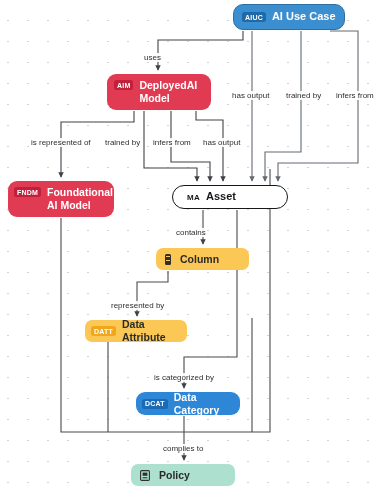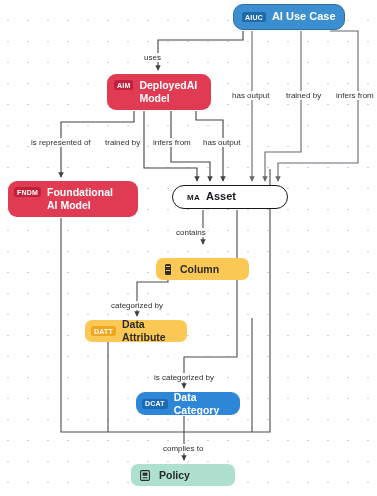--- a/index.html
+++ b/index.html
@@ -72,21 +72,21 @@
     font-size: 10.5px;
     font-weight: bold;
     align-items: flex-start;
     padding-top: 5px;
   }
   .n-deployed .badge { background: #c2203a; color: #ffffff; margin-top: 1px; }
 
   
   .n-foundational {
     left: 8px; top: 181px;
-    width: 130px; height: 36px;
+    width: 106px; height: 36px;
     background: #e03b52;
     border-radius: 9px;
     padding: 0 6px;
     color: #ffffff;
     font-size: 10.5px;
     font-weight: bold;
     align-items: flex-start;
     padding-top: 5px;
   }
   .n-foundational .badge { background: #c2203a; color: #ffffff; margin-top: 1px; }
@@ -113,21 +113,20 @@
   
   .n-column {
     left: 156px; top: 248px;
     width: 93px; height: 22px;
     background: #fcc855;
     border-radius: 7px;
     padding: 0 9px;
     color: #2a2a2a;
     font-size: 10.5px;
     font-weight: bold;
-    margin-top: 10px;
   }
   .col-icon {
     width: 6px; height: 11px;
     border-radius: 1.5px;
     background: #2f2f2f;
     margin-right: 9px;
     flex: none;
     position: relative;
   }
   .col-icon::before, .col-icon::after {
@@ -311,19 +310,19 @@
   <span class="elabel" style="left:30px; top:138px;">is represented of</span>
 
   <span class="elabel" style="left:104px; top:138px;">trained by</span>
 
   <span class="elabel" style="left:152px; top:138px;">infers from</span>
 
   <span class="elabel" style="left:202px; top:138px;">has output</span>
 
   <span class="elabel" style="left:175px; top:228px;">contains</span>
 
-  <span class="elabel" style="left:110px; top:301px;">categorized by</span>
+  <span class="elabel" style="left:110px; top:301px;">represented by</span>
 
   <span class="elabel" style="left:153px; top:373px;">is categorized by</span>
 
   <span class="elabel" style="left:162px; top:444px;">complies to</span>
 
 </div>
 
 </body></html>

